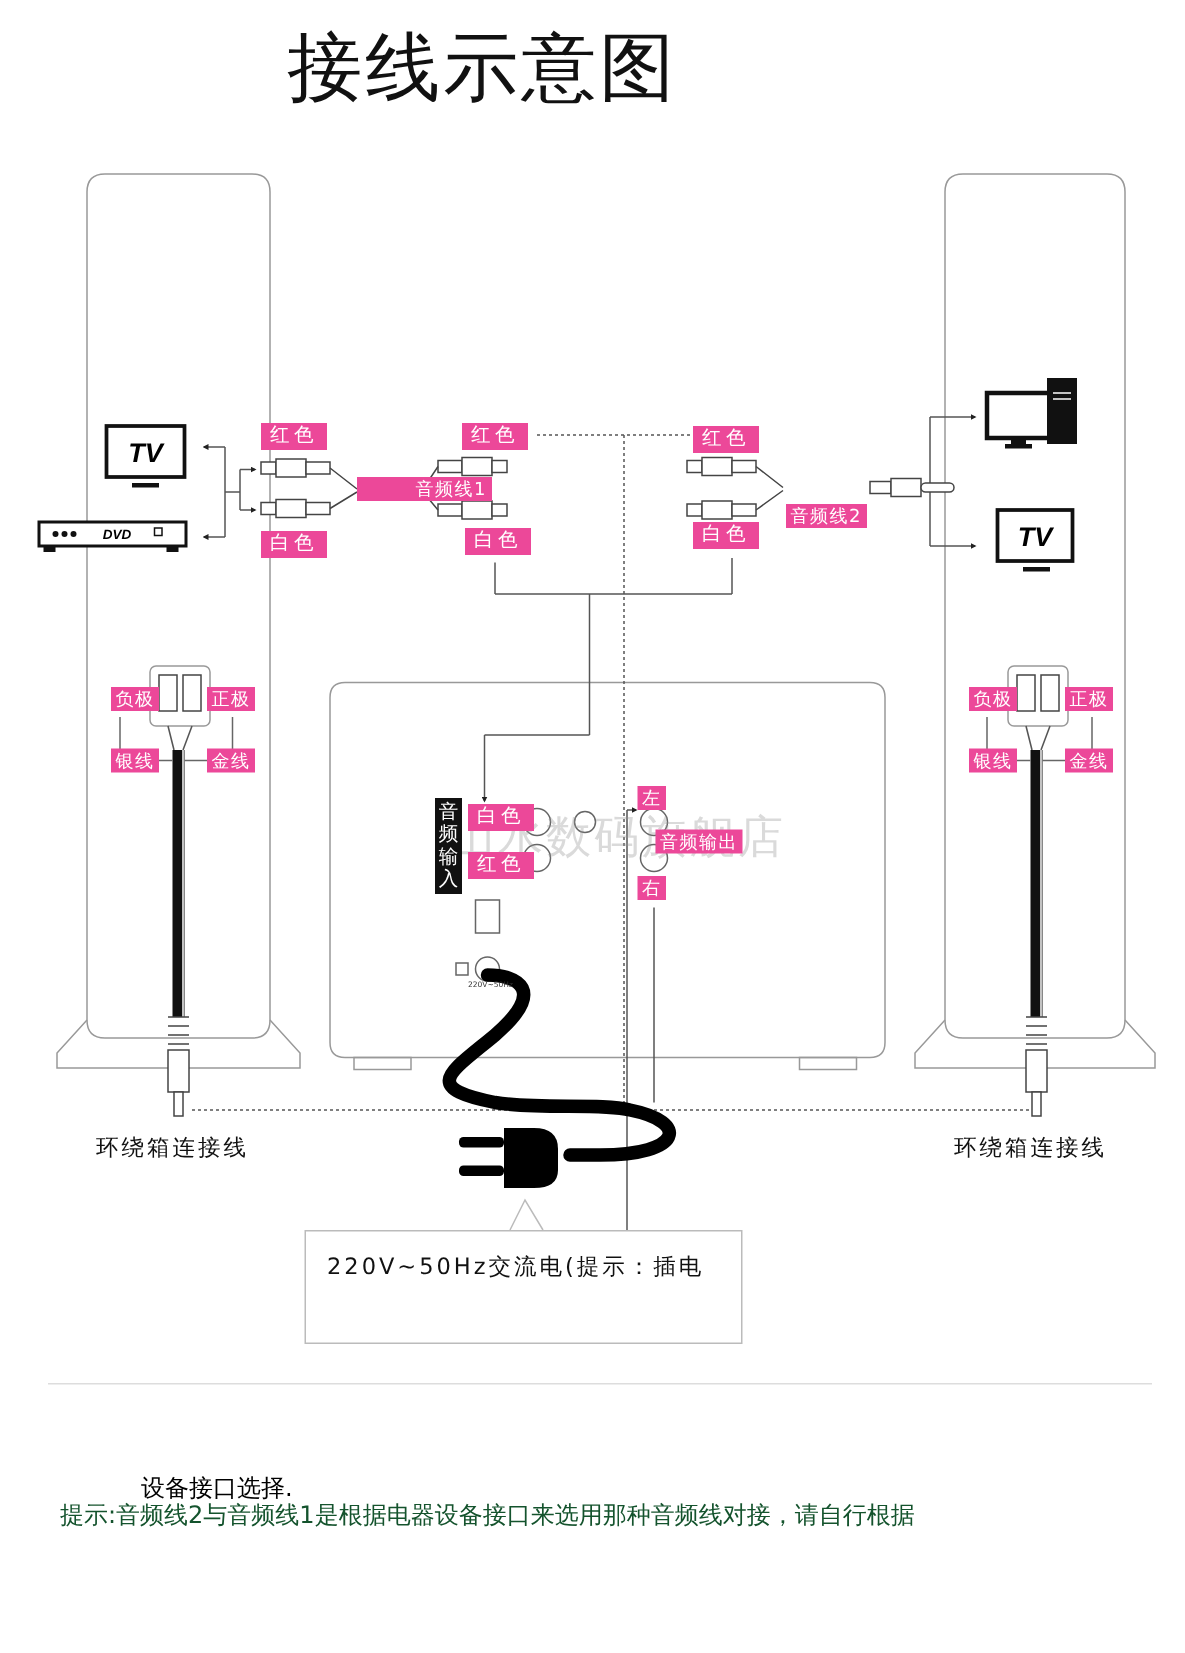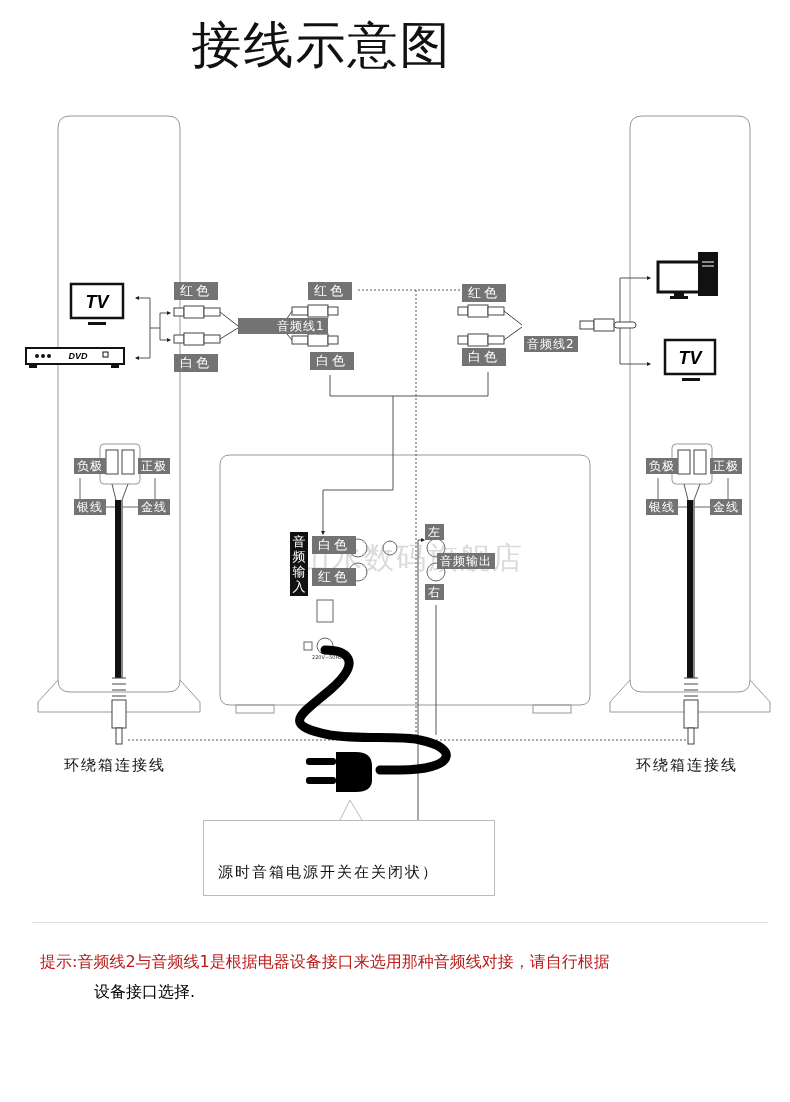--- a/index.html
+++ b/index.html
@@ -1,26 +1,26 @@
 <!DOCTYPE html>
 <html><head>
 <meta charset="utf-8">
 <style>
   html,body{margin:0;padding:0;background:#fff;}
   body{width:790px;height:1102px;position:relative;overflow:hidden;font-family:"DejaVu Sans",sans-serif;color:#111;}
   #diagram{position:absolute;left:0;top:0;}
   .title{position:absolute;left:0;top:12px;width:643px;text-align:center;font-size:50px;letter-spacing:2px;color:#111;}
-  .tag{position:absolute;background:#737373;color:#fff;font-size:13px;line-height:18px;padding:0 6px;letter-spacing:3px;white-space:nowrap;}
+  .tag{position:absolute;background:#ec4899;color:#fff;font-size:13px;line-height:18px;padding:0 6px;letter-spacing:3px;white-space:nowrap;}
   .tag.small{font-size:12px;letter-spacing:1px;padding:0 3px;line-height:16px;}
   .vtag{position:absolute;background:#111;color:#fff;font-size:13px;width:18px;line-height:15px;text-align:center;padding:2px 0;}
   .caption{position:absolute;font-size:15px;letter-spacing:2px;color:#111;}
   .note-box{position:absolute;left:203px;top:820px;width:290px;height:74px;border:1px solid #bbb;background:#fff;}
   .note-box .l{position:absolute;left:14px;font-size:15px;letter-spacing:2px;color:#111;white-space:nowrap;}
   .hr{position:absolute;left:32px;top:922px;width:736px;height:1px;background:#ddd;}
-  .tip{position:absolute;left:40px;top:952px;font-size:16px;color:#b91c1c;white-space:nowrap;}
+  .tip{position:absolute;left:40px;top:1000px;font-size:16px;color:#14532d;white-space:nowrap;}
   .tip2{position:absolute;left:94px;top:982px;font-size:16px;color:#000000;white-space:nowrap;}
   .wm{position:absolute;left:300px;top:538px;font-size:30px;color:rgba(150,150,150,0.35);letter-spacing:2px;white-space:nowrap;}
 </style>
 </head>
 <body>
 
 <div class="title">接线示意图</div>
 
 <svg id="diagram" width="790" height="1102" viewBox="0 0 790 1102">
   <defs>
@@ -205,18 +205,18 @@
 <div class="tag small" style="left:138px;top:499px;">金线</div>
 <div class="caption" style="left:64px;top:756px;">环绕箱连接线</div>
 
 <div class="tag small" style="left:646px;top:458px;">负极</div>
 <div class="tag small" style="left:710px;top:458px;">正极</div>
 <div class="tag small" style="left:646px;top:499px;">银线</div>
 <div class="tag small" style="left:710px;top:499px;">金线</div>
 <div class="caption" style="left:636px;top:756px;">环绕箱连接线</div>
 
 <div class="note-box">
-  <div class="l" style="top:42px;">源时音箱电源开关在关闭状）</div>
+  <div class="l" style="top:14px;">220V~50Hz交流电(提示：插电</div>
 </div>
 
 <div class="hr"></div>
 <div class="tip">提示:音频线2与音频线1是根据电器设备接口来选用那种音频线对接，请自行根据</div>
 <div class="tip2">设备接口选择.</div>
 
 </body></html>

